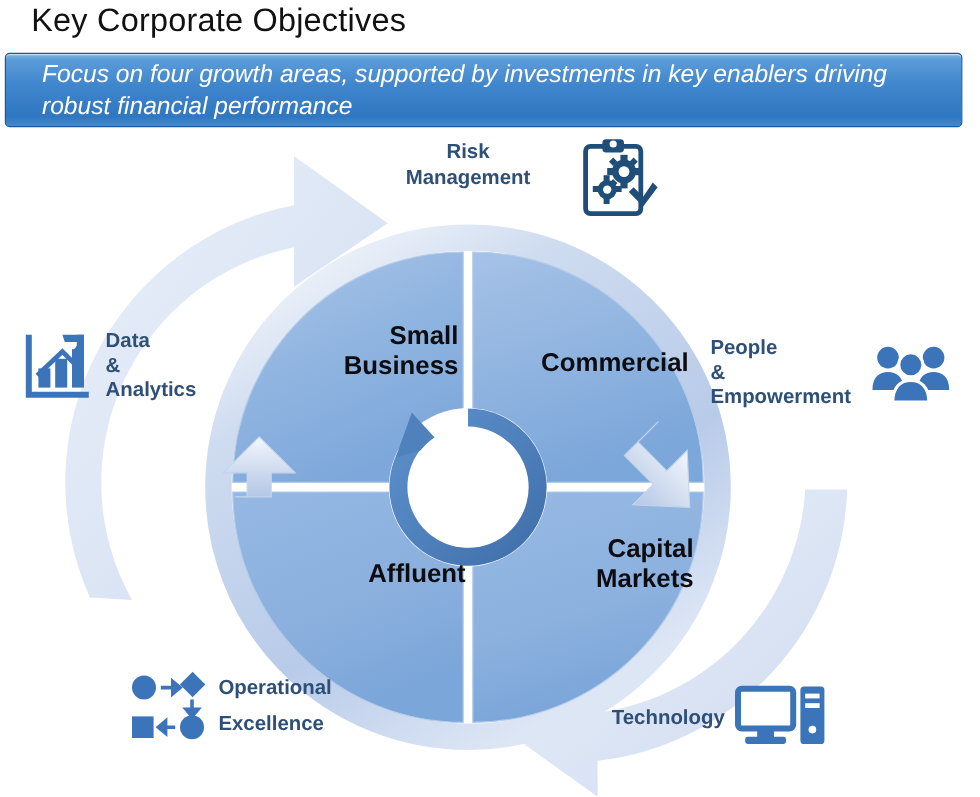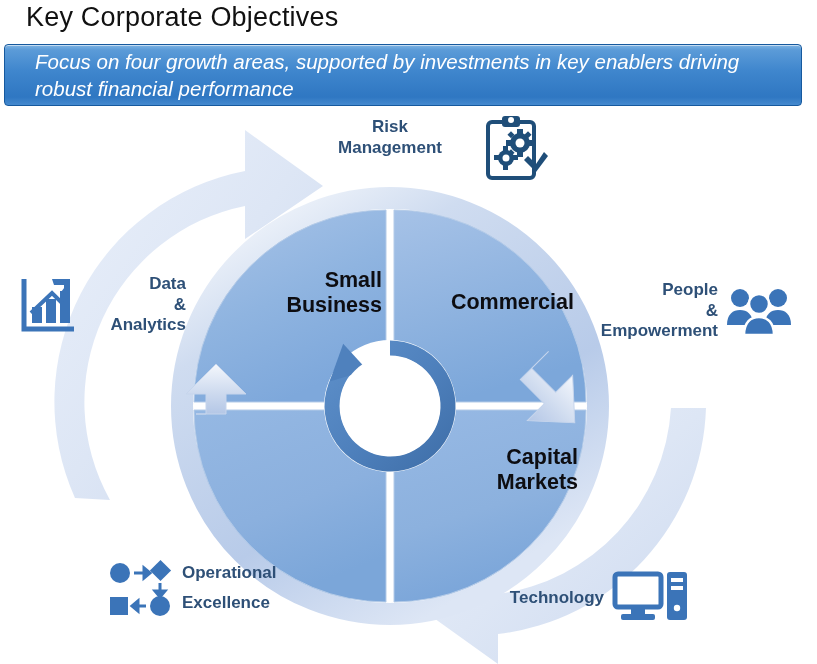--- a/index.html
+++ b/index.html
@@ -97,21 +97,21 @@
     position: absolute;
     display: flex;
     align-items: center;
     gap: 8px;
   }
   .enabler-text {
     color: #2e5077;
     font-weight: bold;
     font-size: 17px;
     line-height: 1.22;
-    text-align: right;
+    text-align: left;
     white-space: pre-line;
   }
   .enabler-icon { flex: none; display: block; }
 
   #enabler-risk {
     left: 310px; top: 4px; width: 250px;
     flex-direction: row; align-items: flex-start;
   }
   #enabler-risk .enabler-text { width: 160px; text-align: center; padding-top: 5px; }
 
@@ -242,20 +242,21 @@
       <path d="M 390 240
                A 58 58 0 1 1 349 257" fill="none" stroke="url(#gCenterRing)" stroke-width="15"></path>
       <path d="M 338 238 L 368 258 L 334 278 Z" fill="#4f81bd" transform="rotate(14 350 258)"></path>
       <circle cx="390" cy="298" r="50" fill="#ffffff"></circle>
     </g>
   </svg>
 
   <div class="quad-label" id="quad-label-0">Small
 Business</div>
   <div class="quad-label" id="quad-label-1">Commercial</div>
+  <div class="quad-label" id="quad-label-2">Affluent</div>
   <div class="quad-label" id="quad-label-3">Capital
 Markets</div>
 
 
   <div class="enabler" id="enabler-risk">
     <div class="enabler-text">Risk
 Management</div>
     <svg class="enabler-icon" width="72" height="72" viewBox="0 0 72 72">
       <rect x="10" y="10" width="46" height="56" rx="4" ry="4" fill="#ffffff" stroke="#1f4e79" stroke-width="4"></rect>
       <rect x="24" y="4" width="18" height="11" rx="3" ry="3" fill="#1f4e79"></rect>

